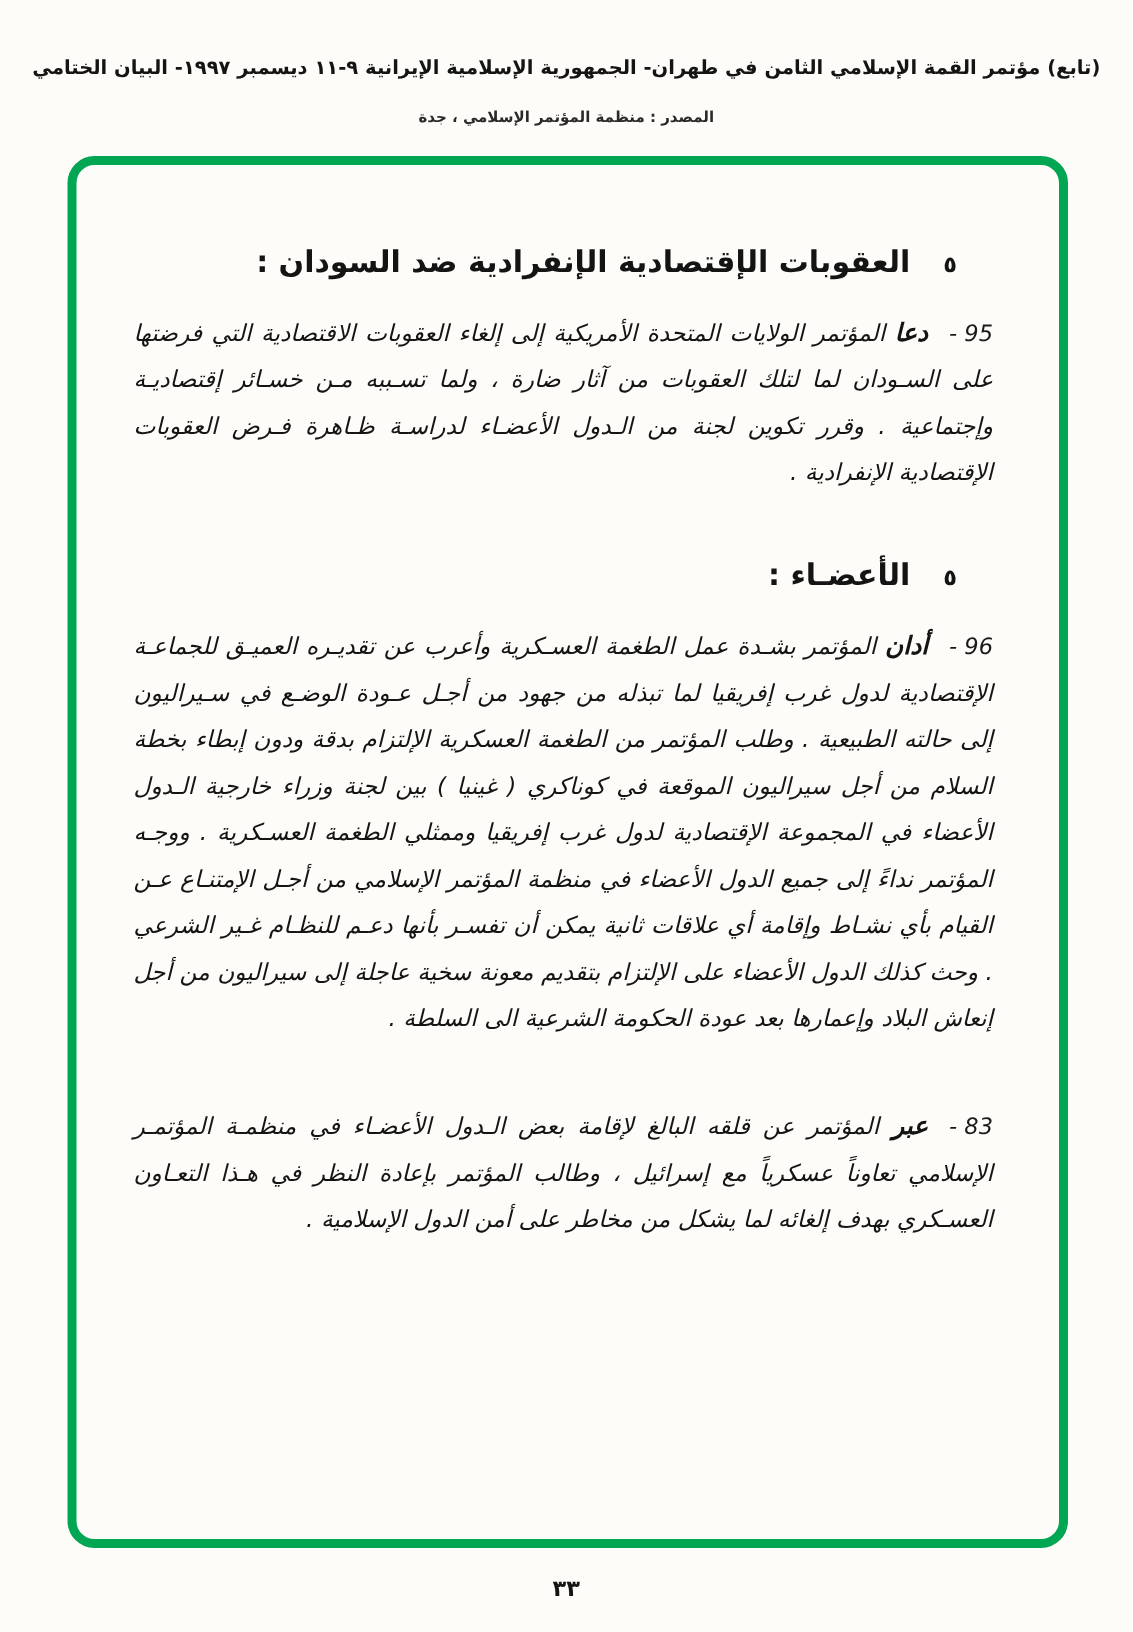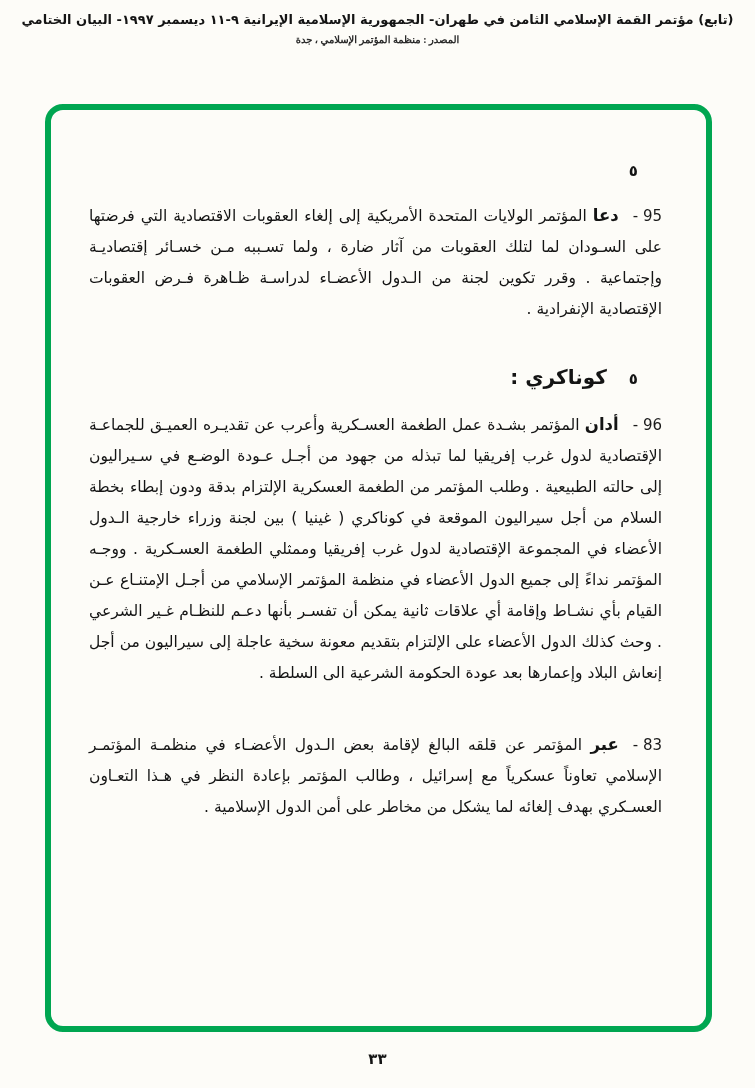--- a/index.html
+++ b/index.html
@@ -13,33 +13,32 @@
   }
   .page {
     position: relative;
     width: 755px;
     height: 1088px;
     background: #fdfcf8;
   }
   .doc-header {
     direction: rtl;
     text-align: center;
-    padding-top: 12px;
+    padding-top: 38px;
   }
   .header-line1 {
     font-size: 13px;
     font-weight: bold;
     white-space: nowrap;
   }
   .header-line2 {
     font-size: 10px;
     font-weight: bold;
-    margin-top: 7px;
+    margin-top: 20px;
     color: #2a2a2a;
-    font-family: Liberation Serif, serif;
   }
   .frame {
     position: absolute;
     left: 45px;
     top: 104px;
     width: 667px;
     height: 928px;
     border: 6px solid #00a651;
     border-radius: 18px;
     overflow: hidden;
@@ -68,20 +67,21 @@
     font-size: 20px;
     font-weight: bold;
     letter-spacing: 0.2px;
   }
   .sec-israel .sec-heading { font-size: 21px; }
   .para {
     margin: 0 0 40px 0;
     font-size: 15.5px;
     line-height: 31px;
     text-align: justify;
+    font-style: italic;
   }
   .sec-israel .para { margin-bottom: 0; }
   .pnum {
     display: inline-block;
     margin-left: 14px;
     font-size: 15px;
     color: #1a1a1a;
   }
   .lead {
     font-weight: bold;
@@ -106,28 +106,29 @@
     <div class="header-line1">(تابع) مؤتمر القمة الإسلامي الثامن في طهران- الجمهورية الإسلامية الإيرانية ٩-١١ ديسمبر ١٩٩٧- البيان الختامي</div>
     <div class="header-line2">المصدر : منظمة المؤتمر الإسلامي ، جدة</div>
   </header>
 
   <div class="frame" style="border-color: rgb(0, 166, 81);">
     <div class="content">
 
       <section class="sec sec-sudan">
         <div class="heading-row">
           <span class="bullet">٥</span>
+          <h2 class="sec-heading">العقوبات الإقتصادية الإنفرادية ضد السودان :</h2>
         </div>
         <p class="para"><span class="pnum" dir="ltr">- 95</span><strong class="lead">دعا</strong><span> المؤتمر الولايات المتحدة الأمريكية إلى إلغاء العقوبات الاقتصادية التي فرضتها على السـودان لما لتلك العقوبات من آثار ضارة ، ولما تسـببه مـن خسـائر إقتصاديـة وإجتماعية . وقرر تكوين لجنة من الـدول الأعضـاء لدراسـة ظـاهرة فـرض العقوبات الإقتصادية الإنفرادية .</span></p>
       </section>
 
       <section class="sec sec-sierraleone">
         <div class="heading-row">
           <span class="bullet">٥</span>
-          <h2 class="sec-heading">كوناكري :</h2>
+          <h2 class="sec-heading">الأعضـاء :</h2>
         </div>
         <p class="para"><span class="pnum" dir="ltr">- 96</span><strong class="lead">أدان</strong><span> المؤتمر بشـدة عمل الطغمة العسـكرية وأعرب عن تقديـره العميـق للجماعـة الإقتصادية لدول غرب إفريقيا لما تبذله من جهود من أجـل عـودة الوضـع في سـيراليون إلى حالته الطبيعية . وطلب المؤتمر من الطغمة العسكرية الإلتزام بدقة ودون إبطاء بخطة السلام من أجل سيراليون الموقعة في كوناكري ( غينيا ) بين لجنة وزراء خارجية الـدول الأعضاء في المجموعة الإقتصادية لدول غرب إفريقيا وممثلي الطغمة العسـكرية . ووجـه المؤتمر نداءً إلى جميع الدول الأعضاء في منظمة المؤتمر الإسلامي من أجـل الإمتنـاع عـن القيام بأي نشـاط وإقامة أي علاقات ثانية يمكن أن تفسـر بأنها دعـم للنظـام غـير الشرعي . وحث كذلك الدول الأعضاء على الإلتزام بتقديم معونة سخية عاجلة إلى سيراليون من أجل إنعاش البلاد وإعمارها بعد عودة الحكومة الشرعية الى السلطة .</span></p>
       </section>
 
       <section class="sec sec-israel">
         <p class="para"><span class="pnum" dir="ltr">- 83</span><strong class="lead">عبر</strong><span> المؤتمر عن قلقه البالغ لإقامة بعض الـدول الأعضـاء في منظمـة المؤتمـر الإسلامي تعاوناً عسكرياً مع إسرائيل ، وطالب المؤتمر بإعادة النظر في هـذا التعـاون العسـكري بهدف إلغائه لما يشكل من مخاطر على أمن الدول الإسلامية .</span></p>
       </section>
 
     </div>
   </div>

